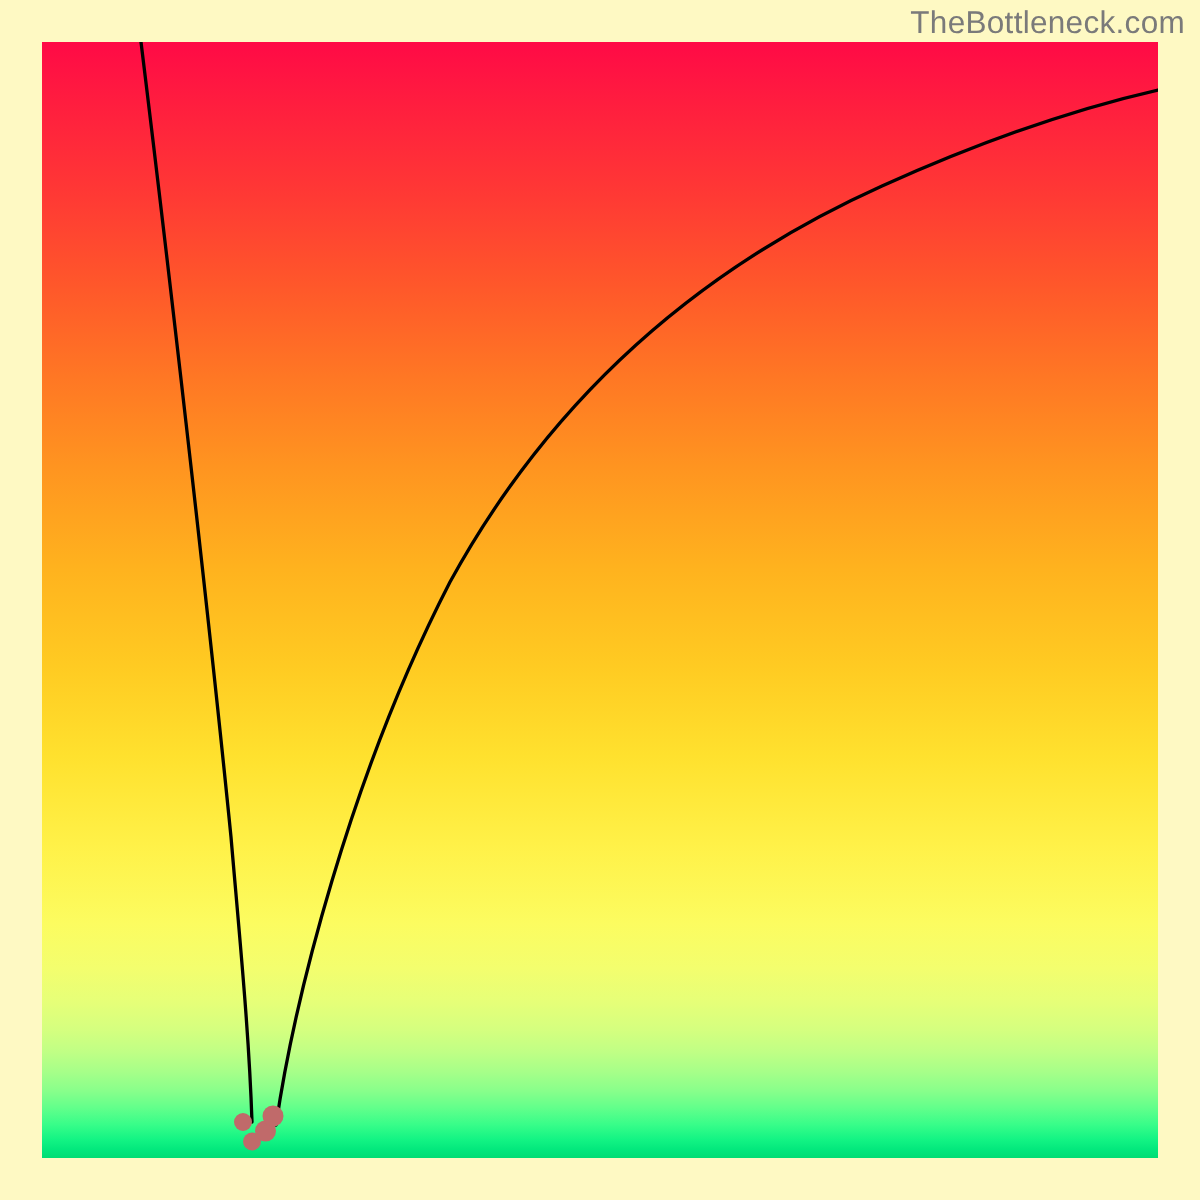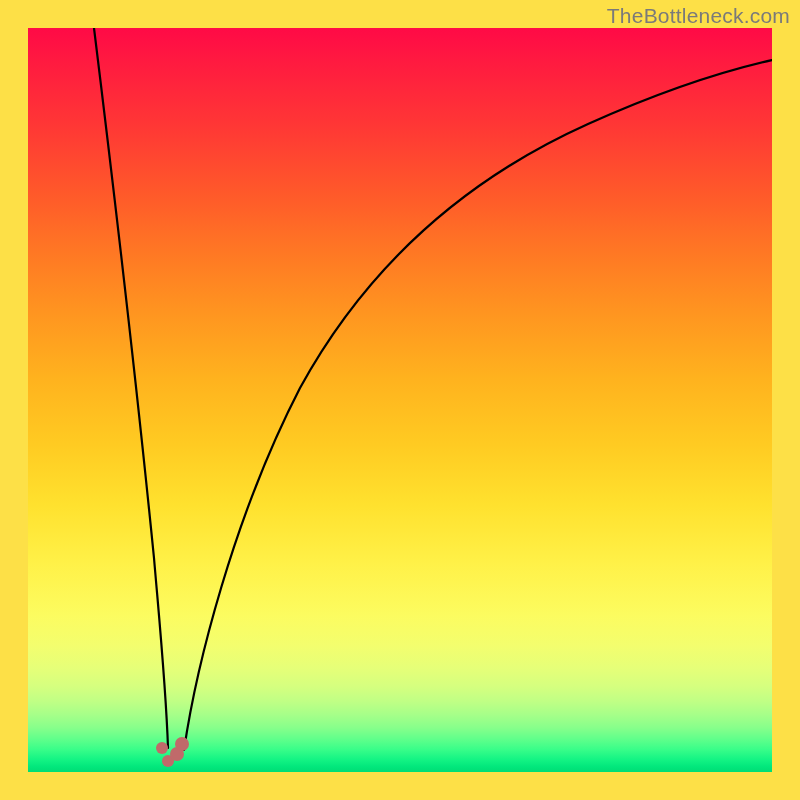--- a/index.html
+++ b/index.html
@@ -8,21 +8,21 @@
     width: 800px;
     height: 800px;
     overflow: hidden;
     background: #000;
     font-family: Arial, Helvetica, sans-serif;
   }
   .frame {
     position: absolute;
     left: 0; top: 0;
     width: 800px; height: 800px;
-    background: #fde047;
+    background: #fef9c3;
   }
   .plot {
     position: absolute;
     left: 28px;
     top: 28px;
     width: 744px;
     height: 744px;
     overflow: hidden;
   }
   .grad {

